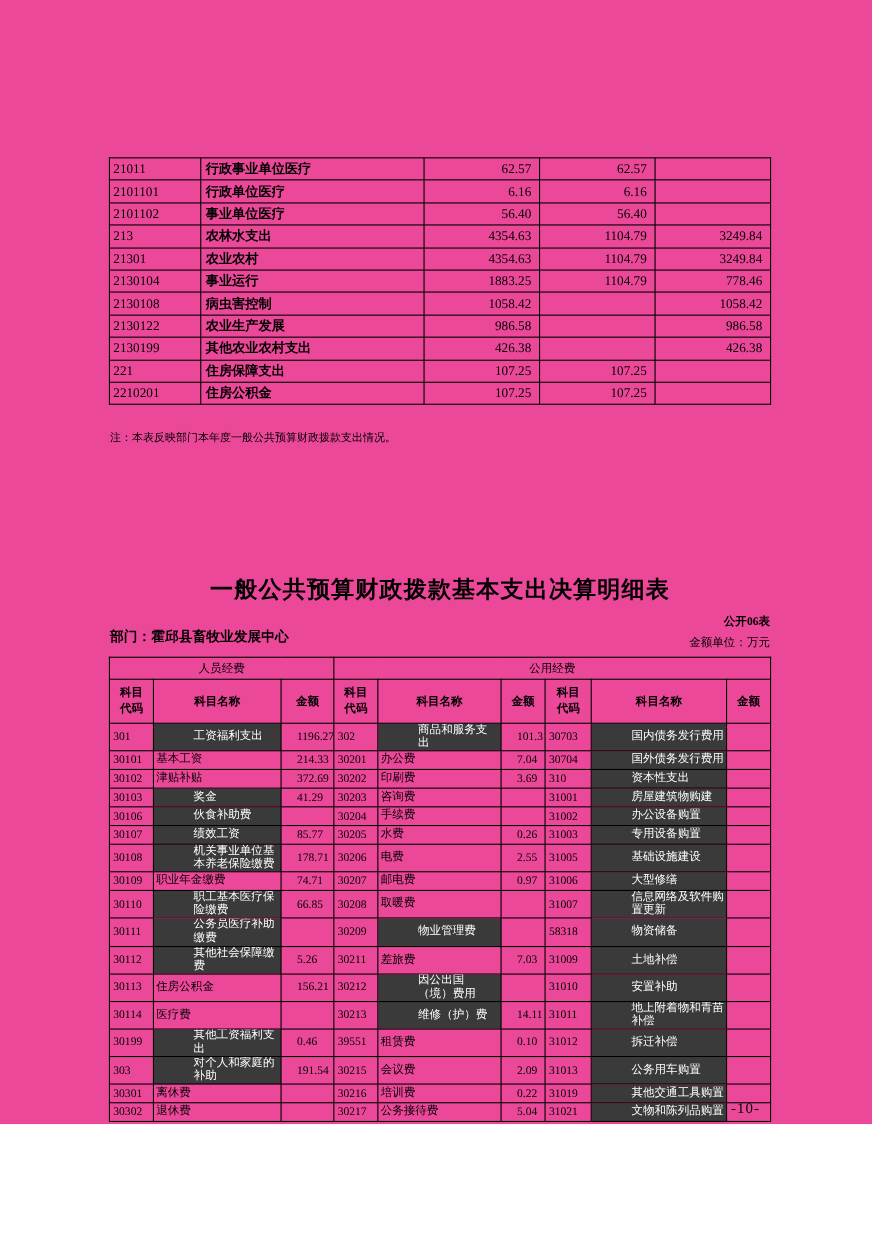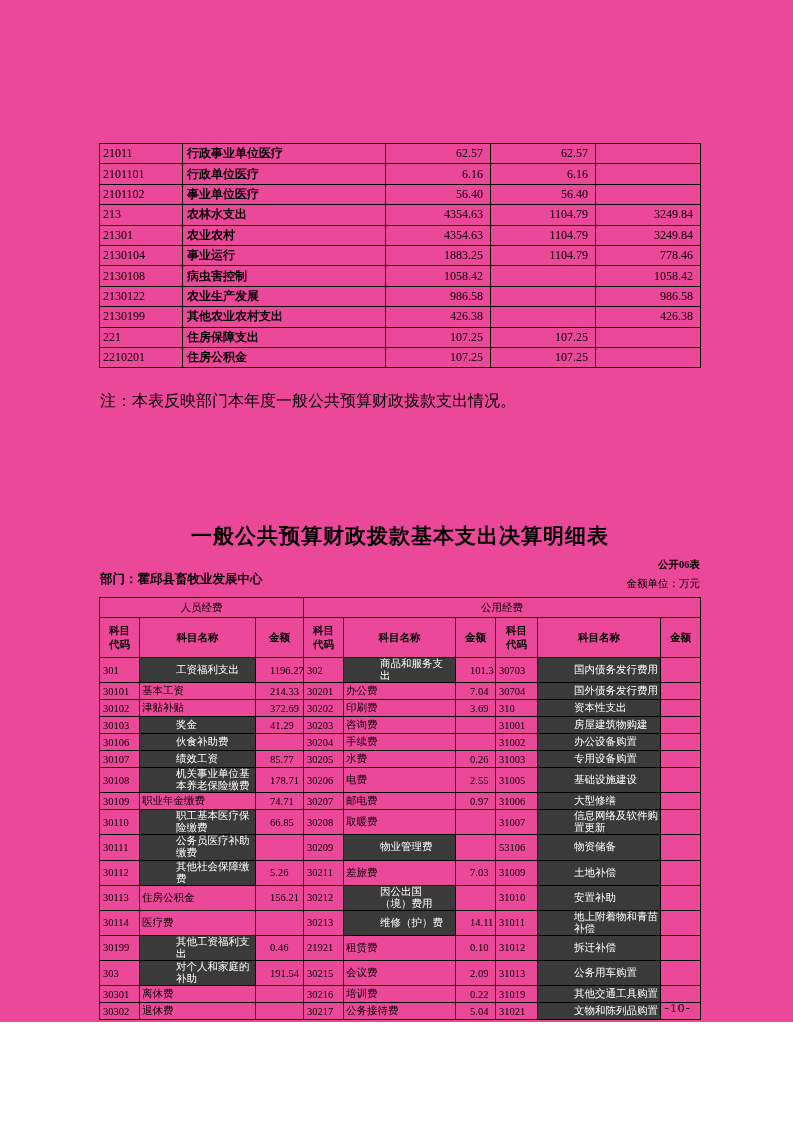--- a/index.html
+++ b/index.html
@@ -23,21 +23,21 @@
     height: 20.4px;
     font-size: 12px;
     padding: 0 4px;
     overflow: hidden;
     white-space: nowrap;
   }
   .top-table td.code { text-align: left; padding-left: 3px; }
   .top-table td.name { font-weight: bold; }
   .top-table td.num  { text-align: right; padding-right: 7px; }
 
-  .note { position: absolute; left: 100px; top: 391px; font-size: 16px; }
+  .note { position: absolute; left: 100px; top: 391px; font-size: 10px; }
 
   
   .title {
     position: absolute; left: 100px; top: 522px; width: 600px;
     text-align: center; font-size: 21px; font-weight: bold;
     letter-spacing: 1px;
     font-family: "Liberation Sans", sans-serif;
   }
   .tag  { position: absolute; right: 93px; top: 558px; font-size: 10.5px; font-weight: bold; }
   .dept { position: absolute; left: 100px; top: 571px; font-size: 12.5px; font-weight: bold; }
@@ -296,21 +296,21 @@
           <td class="name hl">信息网络及软件购置更新</td>
           <td class="amt"></td>
         </tr>
         <tr>
           <td class="code">30111</td>
           <td class="name hl">公务员医疗补助缴费</td>
           <td class="amt"></td>
           <td class="code">30209</td>
           <td class="name hl">物业管理费</td>
           <td class="amt"></td>
-          <td class="code">53106</td>
+          <td class="code">58318</td>
           <td class="name hl">物资储备</td>
           <td class="amt"></td>
         </tr>
         <tr>
           <td class="code">30112</td>
           <td class="name hl">其他社会保障缴费</td>
           <td class="amt">5.26</td>
           <td class="code">30211</td>
           <td class="name">差旅费</td>
           <td class="amt">7.03</td>
@@ -337,21 +337,21 @@
           <td class="name hl">维修（护）费</td>
           <td class="amt">14.11</td>
           <td class="code">31011</td>
           <td class="name hl">地上附着物和青苗补偿</td>
           <td class="amt"></td>
         </tr>
         <tr>
           <td class="code">30199</td>
           <td class="name hl">其他工资福利支出</td>
           <td class="amt">0.46</td>
-          <td class="code">21921</td>
+          <td class="code">39551</td>
           <td class="name">租赁费</td>
           <td class="amt">0.10</td>
           <td class="code">31012</td>
           <td class="name hl">拆迁补偿</td>
           <td class="amt"></td>
         </tr>
         <tr>
           <td class="code">303</td>
           <td class="name hl">对个人和家庭的补助</td>
           <td class="amt">191.54</td>

